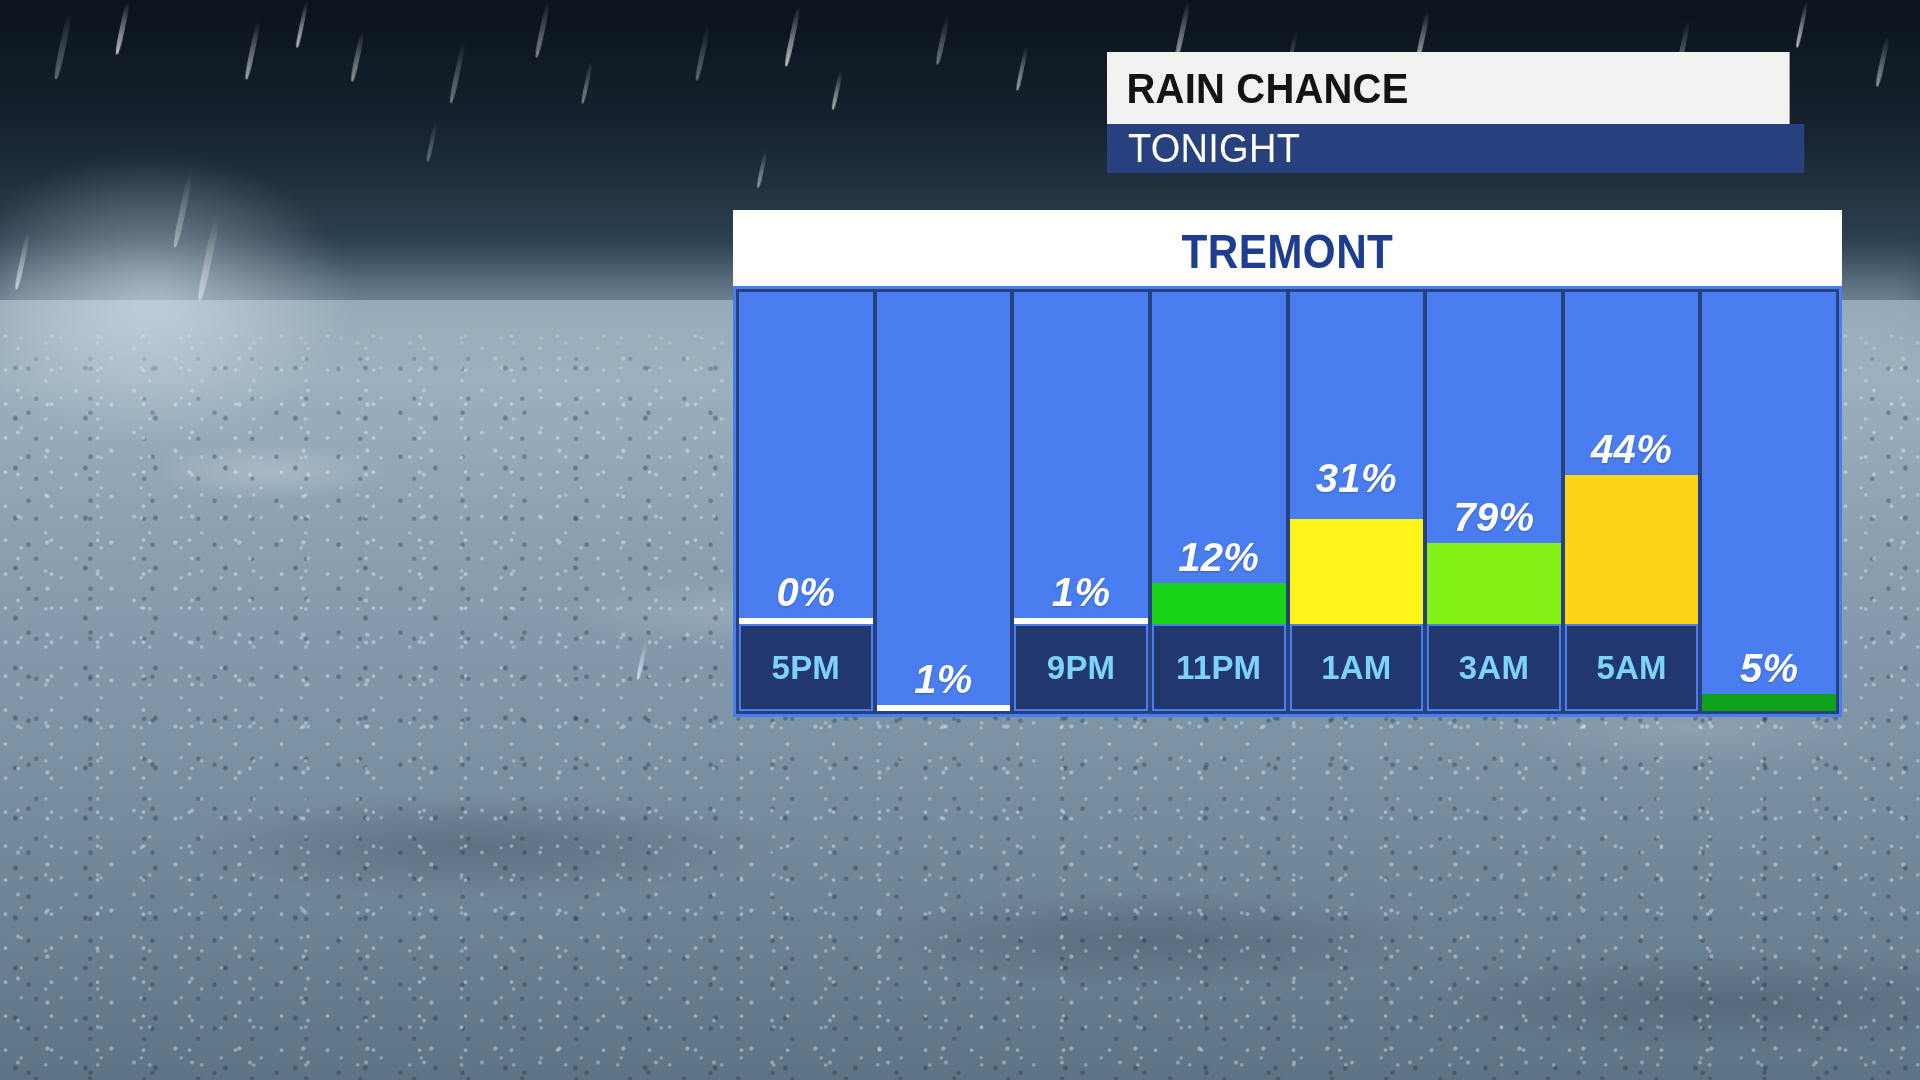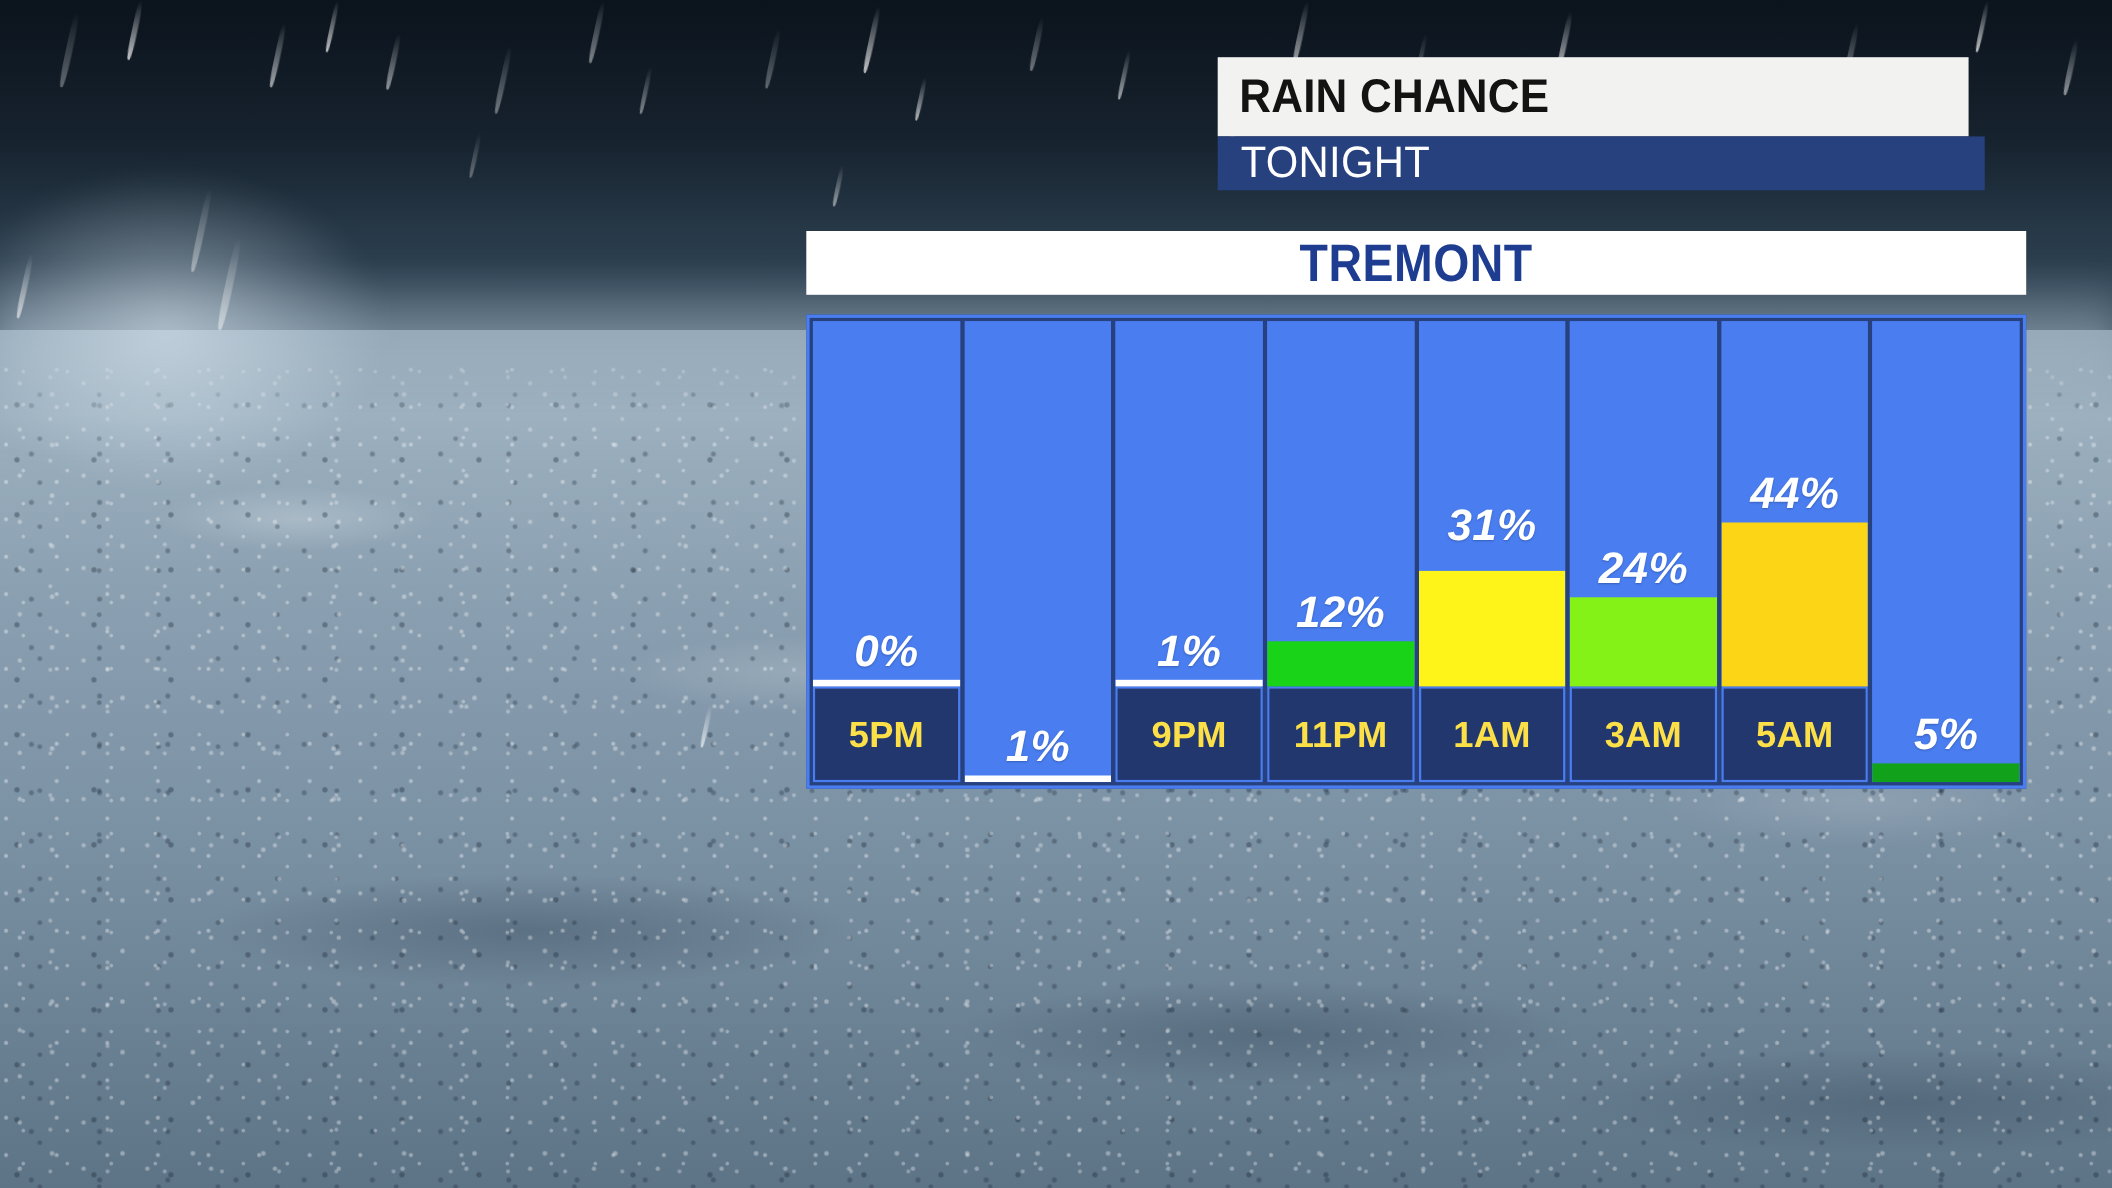--- a/index.html
+++ b/index.html
@@ -72,21 +72,21 @@
     transform:scaleX(.93); transform-origin:left center;
   }
   .hdr-sub {
     height:49px; background:#27407e; display:flex; align-items:center;
     padding-left:22px; font-size:40px; color:#ffffff; letter-spacing:.3px;
     font-family:"Liberation Sans", sans-serif;
     transform:scaleX(.95); transform-origin:left center;
   }
 
   .city-bar {
-    position:absolute; left:733px; top:210px; width:1109px; height:58px;
+    position:absolute; left:733px; top:210px; width:1109px; height:82px;
     background:#ffffff; display:flex; align-items:center; justify-content:center;
   }
   .city-name {
     font-size:48px; font-weight:bold; color:#1e3d91; letter-spacing:.5px;
     transform:scaleX(.88);
   }
 
   .chart {
     position:absolute; left:733px; top:286px; width:1109px; height:431px;
     background:#27407e; border:3px solid #4a7ef0;
@@ -101,21 +101,21 @@
     position:absolute; left:0; right:0; bottom:0;
   }
   .val {
     position:absolute; left:0; right:0;
     text-align:center; color:#ffffff; font-size:40px; font-weight:bold;
     letter-spacing:.3px; line-height:1; text-shadow:0 1px 2px rgba(10,24,60,.30);
   }
   .timecell {
     flex:0 0 87px; background:#21376e; border:2px solid #4a7ef0;
     display:flex; align-items:center; justify-content:center;
-    color:#fde047; font-size:33px; font-weight:bold; letter-spacing:.2px;
+    color:#7dd3fc; font-size:33px; font-weight:bold; letter-spacing:.2px;
   }
 </style>
 </head>
 <body>
 
 <div id="backdrop">
   <div class="bg-sky"></div>
   <div class="bg-ground"></div>
   <div class="bg-speckle"></div>
   <div class="bg-blurtop"></div>
@@ -195,21 +195,21 @@
       <div class="col">
         <div class="track">
           <div class="bar" style="height: 104.78px; background: rgb(255, 244, 25);"></div>
           <div class="val" style="bottom: 126px;">31%</div>
         </div>
         <div class="timecell">1AM</div>
       </div>
       <div class="col">
         <div class="track">
           <div class="bar" style="height: 81.12px; background: rgb(132, 242, 22);"></div>
-          <div class="val" style="bottom: 87.12px;">24%</div>
+          <div class="val" style="bottom: 87.12px;">79%</div>
         </div>
         <div class="timecell">3AM</div>
       </div>
       <div class="col">
         <div class="track">
           <div class="bar" style="height: 148.72px; background: rgb(252, 214, 22);"></div>
           <div class="val" style="bottom: 154.72px;">44%</div>
         </div>
         <div class="timecell">5AM</div>
       </div>

